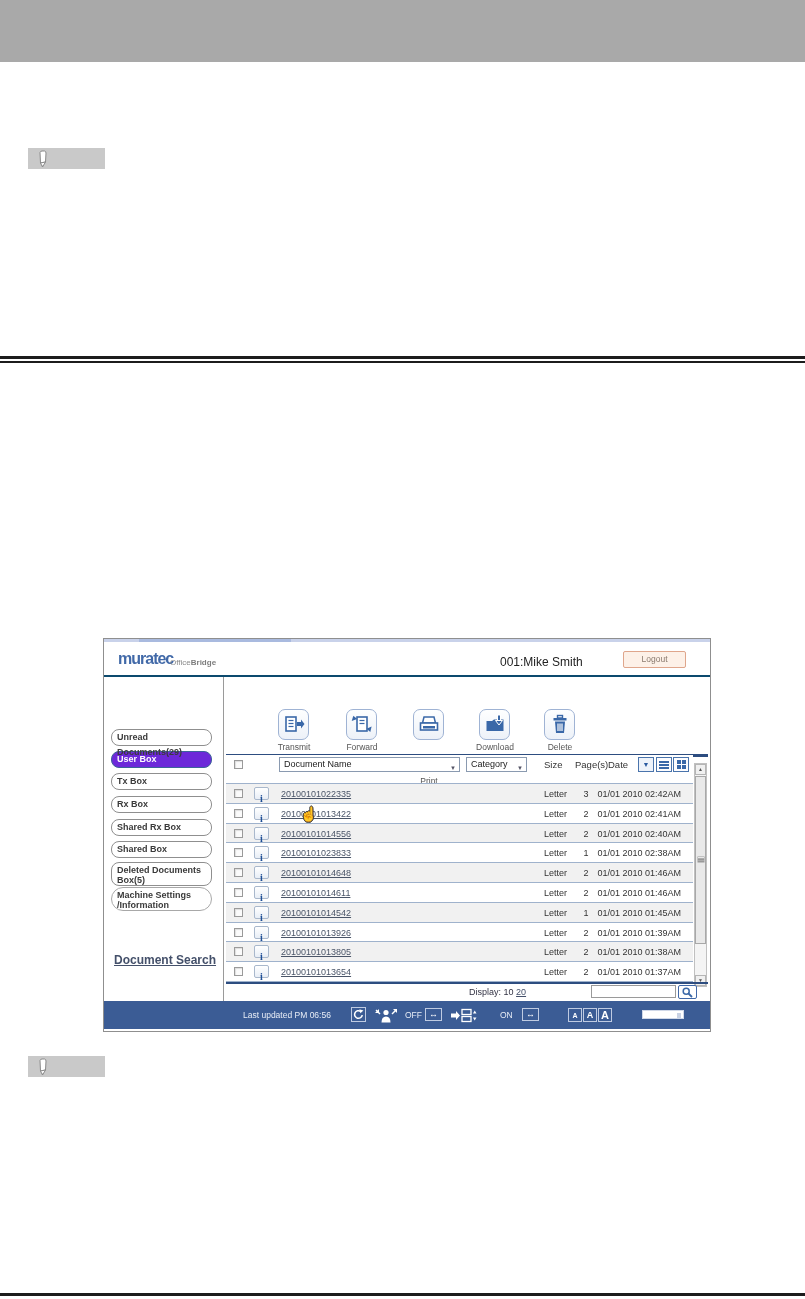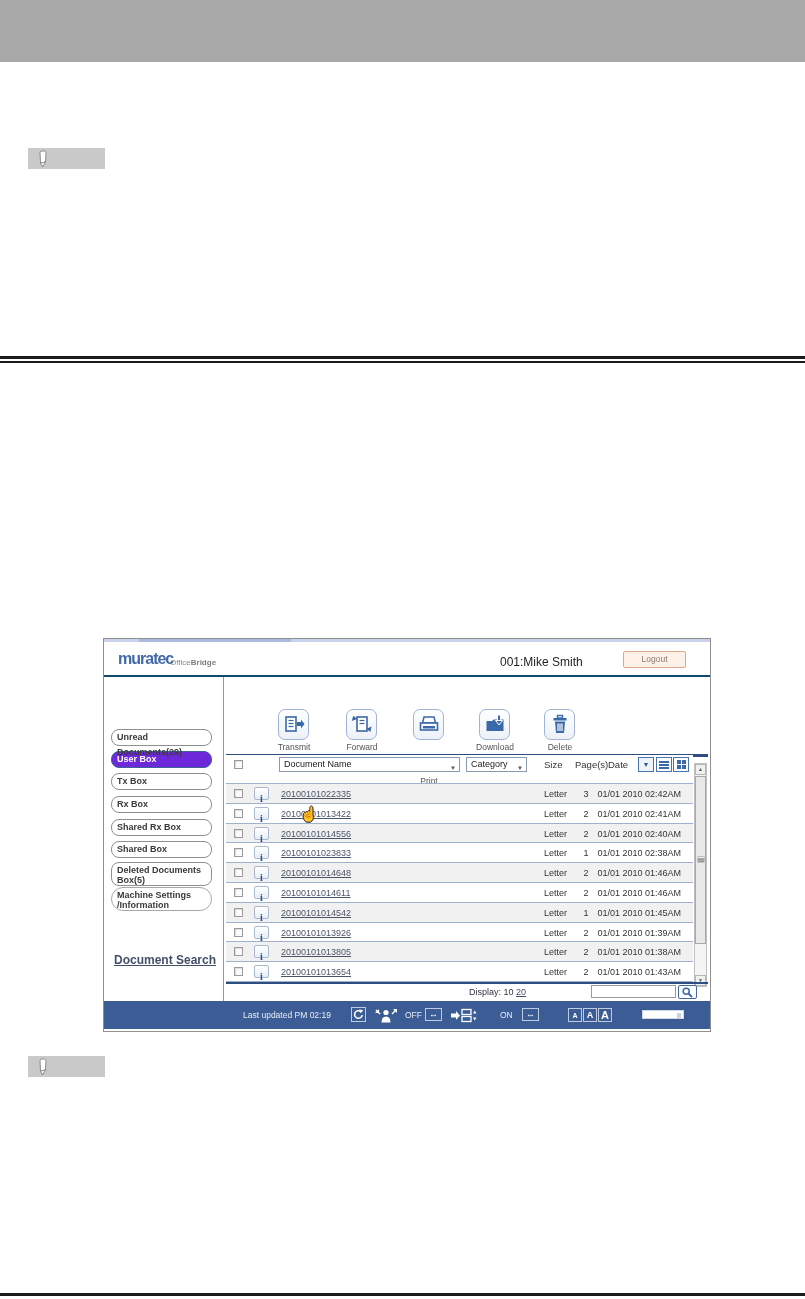--- a/index.html
+++ b/index.html
@@ -304,21 +304,21 @@
         <span class="c-size">Letter</span>
         <span class="c-pages">2</span>
         <span class="c-date">01/01 2010 01:38AM</span>
       </div>
       <div class="trow">
         <span class="cb"></span>
         <span class="info-box"><span>i</span></span>
         <a class="doclink">20100101013654</a>
         <span class="c-size">Letter</span>
         <span class="c-pages">2</span>
-        <span class="c-date">01/01 2010 01:43AM</span>
+        <span class="c-date">01/01 2010 01:37AM</span>
       </div>
     </div>
 
     <div class="abs sbar">
       <div class="sarrow sa-up">▲</div>
       <div class="sthumb"></div>
       <div class="sarrow sa-down">▼</div>
     </div>
 
     <div class="abs foot-sep"></div>
@@ -326,21 +326,21 @@
     <div class="abs ftext f-display"><span>Display:</span> <span>10</span> <span class="flink">20</span></div>
     <input class="abs search-input" value="" style="">
     <div class="abs search-btn">
       <svg width="11" height="11" viewBox="0 0 11 11">
         <circle cx="4.2" cy="4.2" r="3" fill="none" stroke="#3a68a8" stroke-width="1.5"></circle>
         <line x1="6.5" y1="6.5" x2="10" y2="10" stroke="#3a68a8" stroke-width="1.8"></line>
       </svg>
     </div>
 
     <div class="abs statusbar">
-      <span class="sb-text sb-updated">Last updated PM 02:19</span>
+      <span class="sb-text sb-updated">Last updated PM 06:56</span>
       <div class="sb-box sb-refresh">
         <svg width="11" height="11" viewBox="0 0 11 11">
           <path d="M9.2 6 A3.8 3.8 0 1 1 7.6 2.4" fill="none" stroke="#fff" stroke-width="1.5"></path>
           <polygon points="6.4,0.2 10.4,1.4 7.4,4.2" fill="#fff"></polygon>
         </svg>
       </div>
       <svg class="abs sb-person" width="24" height="15" viewBox="0 0 24 15">
         <polygon points="1,1 5,1 1,5" fill="#fff" transform="rotate(180 3 3)"></polygon>
         <line x1="2" y1="2" x2="6" y2="6" stroke="#fff" stroke-width="1.4"></line>
         <circle cx="12" cy="4.5" r="2.6" fill="#fff"></circle>

